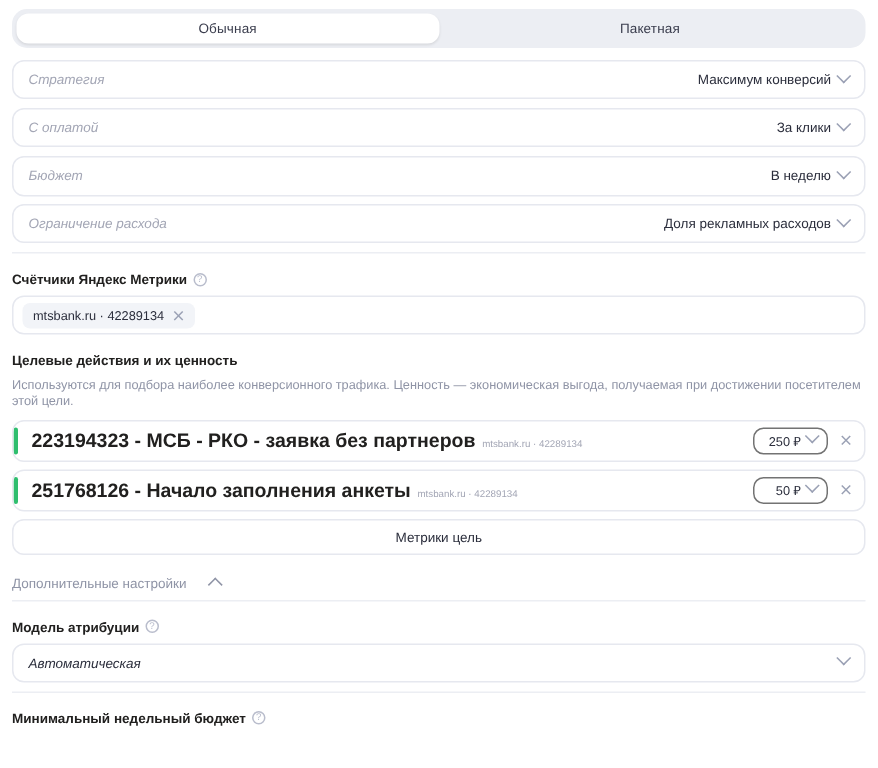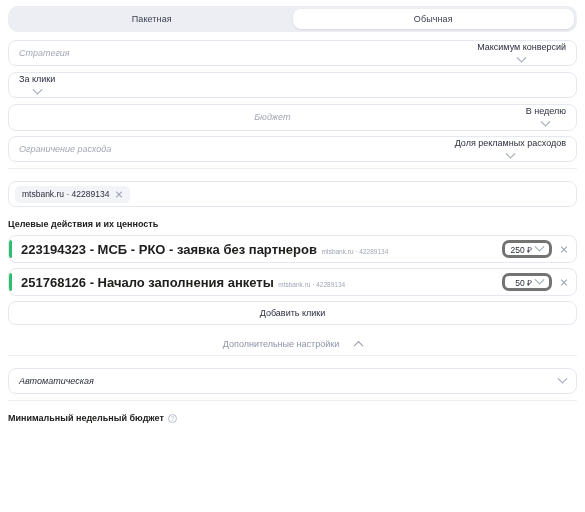--- a/index.html
+++ b/index.html
@@ -42,31 +42,29 @@
     align-items: center;
     padding: 0 10px;
     margin-bottom: 6px;
     font-size: 9px;
   }
   .field .lbl { color: #a3a6b5; flex: 1; font-style: italic; }
   .field .val {
     color: #2b2e3c;
     display: flex; align-items: center; gap: 5px;
     white-space: nowrap;
-    flex-direction: column;
   }
   .field.row-split { padding: 0; border: none; background: none; display: flex; gap: 6px; }
   .field.row-split > .part {
     border: 1px solid #e6e8ef;
     border-radius: 8px;
     background: #fff;
     height: 27px;
     display: flex; align-items: center;
     padding: 0 10px;
-    text-align: center;
   }
   .part.grow { flex: 1; }
   .part.amt { width: 118px; justify-content: flex-end; }
 
   .chev {
     display: inline-block;
     width: 7px; height: 7px;
     border-right: 1px solid #9aa0b4;
     border-bottom: 1px solid #9aa0b4;
     transform: rotate(45deg) translate(-2px,-2px);
@@ -118,61 +116,62 @@
     overflow: hidden;
   }
   .goal .bar {
     position: absolute; left: 0; top: 4px; bottom: 4px; width: 3px;
     background: #2fbe6e; border-radius: 2px;
   }
   .goal .txt { flex: 1; min-width: 0; }
   .goal .t1 { font-size: 13px; font-weight: bold; color: #21201f; white-space: nowrap; overflow: hidden; text-overflow: ellipsis; }
   .goal .t2 { font-size: 6.5px; color: #a3a6b5; margin-top: 1px; }
   .goal .price {
-    border: 3px solid #737373; border-radius: 7px;
+    border: 1px solid #737373; border-radius: 7px;
     height: 18px; min-width: 50px;
     display: flex; align-items: center; justify-content: flex-end; gap: 4px;
     padding: 0 6px; font-size: 8.5px; color: #2b2e3c; margin-right: 8px;
   }
 
   .addgoal {
     border: 1px solid #e6e8ef; border-radius: 8px; background: #fff;
     height: 24px; display: flex; align-items: center; justify-content: center;
     font-size: 9px; color: #2b2e3c; cursor: pointer; margin-top: 2px;
   }
   .more {
-    display: flex; align-items: center; justify-content: center; gap: 16px;
+    display: flex; align-items: center; justify-content: flex-start; gap: 16px;
     font-size: 9px; color: #8f94a6; margin: 14px 0 6px; cursor: pointer;
   }
   .more .chev { border-color: #8f94a6; }
   .divider { height: 1px; background: #eceef3; margin: 6px 0 0; }
 </style>
 </head>
 <body>
 
 <div class="page">
 
   <div class="tabbar">
+    <div class="tab active">
+      <span>Обычная</span>
+    </div>
     <div class="tab">
       <span>Пакетная</span>
-    </div>
-    <div class="tab active">
-      <span>Обычная</span>
     </div>
   </div>
 
   <div class="field">
     <span class="lbl">Стратегия</span>
     <span class="val">
       <span>Максимум конверсий</span>
       <i class="chev"></i>
     </span>
   </div>
 
   <div class="field">
+    <span class="lbl">С оплатой</span>
     <span class="val">
       <span>За клики</span>
       <i class="chev"></i>
     </span>
   </div>
 
   <div class="field row-split">
     <div class="part grow">
       <span class="lbl">Бюджет</span>
       <span class="val">
@@ -187,30 +186,35 @@
     <span class="val">
       <span>Доля рекламных расходов</span>
       <i class="chev"></i>
     </span>
   </div>
 
 
   <div class="divider"></div>
 
   <div class="sec">
+    <div class="sec-title">
+      <span>Счётчики Яндекс Метрики</span>
+      <span class="info">?</span>
+    </div>
     <div class="chipbox">
       <span class="chip">
         <span>mtsbank.ru · 42289134</span>
         <i class="x"></i>
       </span>
     </div>
   </div>
 
   <div class="sec">
     <div class="sec-title">Целевые действия и их ценность</div>
+    <div class="sec-desc">Используются для подбора наиболее конверсионного трафика. Ценность — экономическая выгода, получаемая при достижении посетителем этой цели.</div>
 
     <div class="goal">
       <i class="bar"></i>
       <span class="txt">
         <span class="t1">223194323 - МСБ - РКО - заявка без партнеров</span>
         <span class="t2">mtsbank.ru · 42289134</span>
       </span>
       <span class="price">
         <span>250  ₽</span>
         <i class="chev"></i>
@@ -225,32 +229,36 @@
         <span class="t2">mtsbank.ru · 42289134</span>
       </span>
       <span class="price">
         <span>50  ₽</span>
         <i class="chev"></i>
       </span>
       <i class="x"></i>
     </div>
 
     <div class="addgoal">
-      <span>Добавить клики</span>
+      <span>Метрики цель</span>
     </div>
   </div>
 
   <div class="more">
     <span>Дополнительные настройки</span>
     <i class="chev up"></i>
   </div>
 
   <div class="divider"></div>
 
   <div class="sec">
+    <div class="sec-title">
+      <span>Модель атрибуции</span>
+      <span class="info">?</span>
+    </div>
     <div class="field">
       <span class="lbl" style="color:#2b2e3c">Автоматическая</span>
       <i class="chev"></i>
     </div>
   </div>
 
   <div class="divider"></div>
 
   <div class="sec">
     <div class="sec-title">

